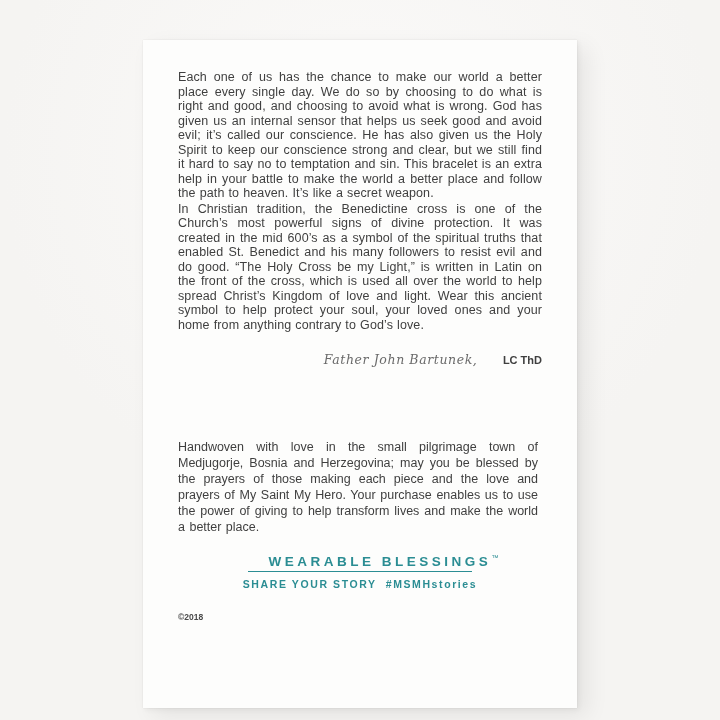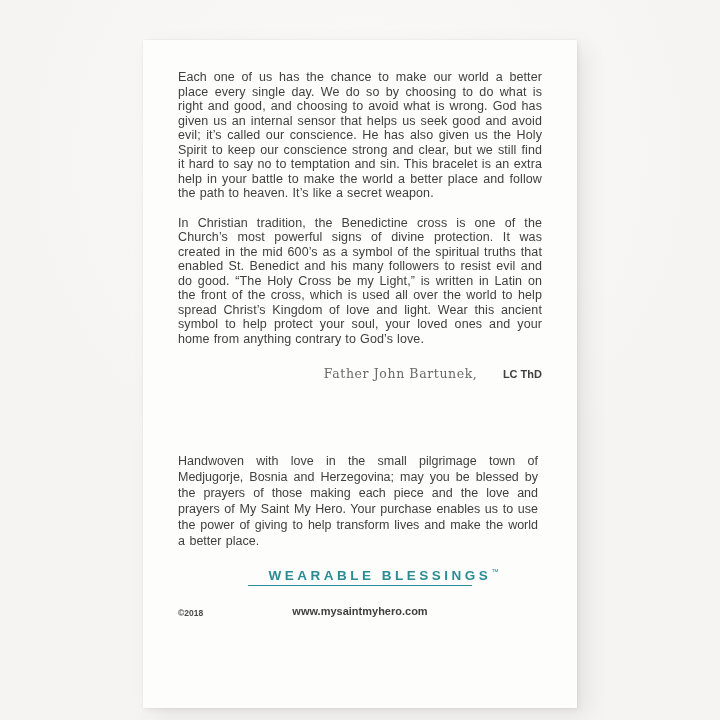--- a/index.html
+++ b/index.html
@@ -41,28 +41,29 @@
     color: var(--ink);
   }
   p.body-par {
     margin: 0;
     font-size: 12.5px;
     line-height: 14.5px;
     text-align: justify;
     letter-spacing: 0.1px;
     word-spacing: 0.5px;
   }
-  p.body-par + p.body-par { margin-top: 15px; }
+  p.body-par + p.body-par { margin-top: 1px; }
   .signature {
     margin-top: 20px;
     text-align: right;
     line-height: 13px;
   }
   .sig-name {
     font-family: "DejaVu Serif", serif;
+    font-style: italic;
     font-size: 12.5px;
     color: #6a6a6a;
     letter-spacing: 0.6px;
   }
   .sig-cred {
     font-size: 11px;
     color: var(--ink);
     margin-left: 21px;
     font-weight: bold;
   }
@@ -151,22 +152,24 @@
         </div>
       </div>
 
       <p class="mission">Handwoven with love in the small pilgrimage town of Medjugorje, Bosnia and Herzegovina; may you be blessed by the prayers of those making each piece and the love and prayers of My Saint My Hero. Your purchase enables us to use the power of giving to help transform lives and make the world a better place.</p>
 
       <div class="brand">
         <div class="wordmark-row">
           <span class="wordmark">WEARABLE BLESSINGS</span><span class="tm">™</span>
         </div>
         <div class="wordmark-rule"></div>
+        <div class="tagline-row">
+          <span>SHARE YOUR STORY</span><span class="hashtag">#MSMHstories</span>
+        </div>
       </div>
 
       <div class="footer">
         <span class="copyright">©2018</span>
-        <span class="site">www.mysaintmyhero.com</span>
       </div>
 
     </div>
   </div>
 </div>
 
 </body></html>

